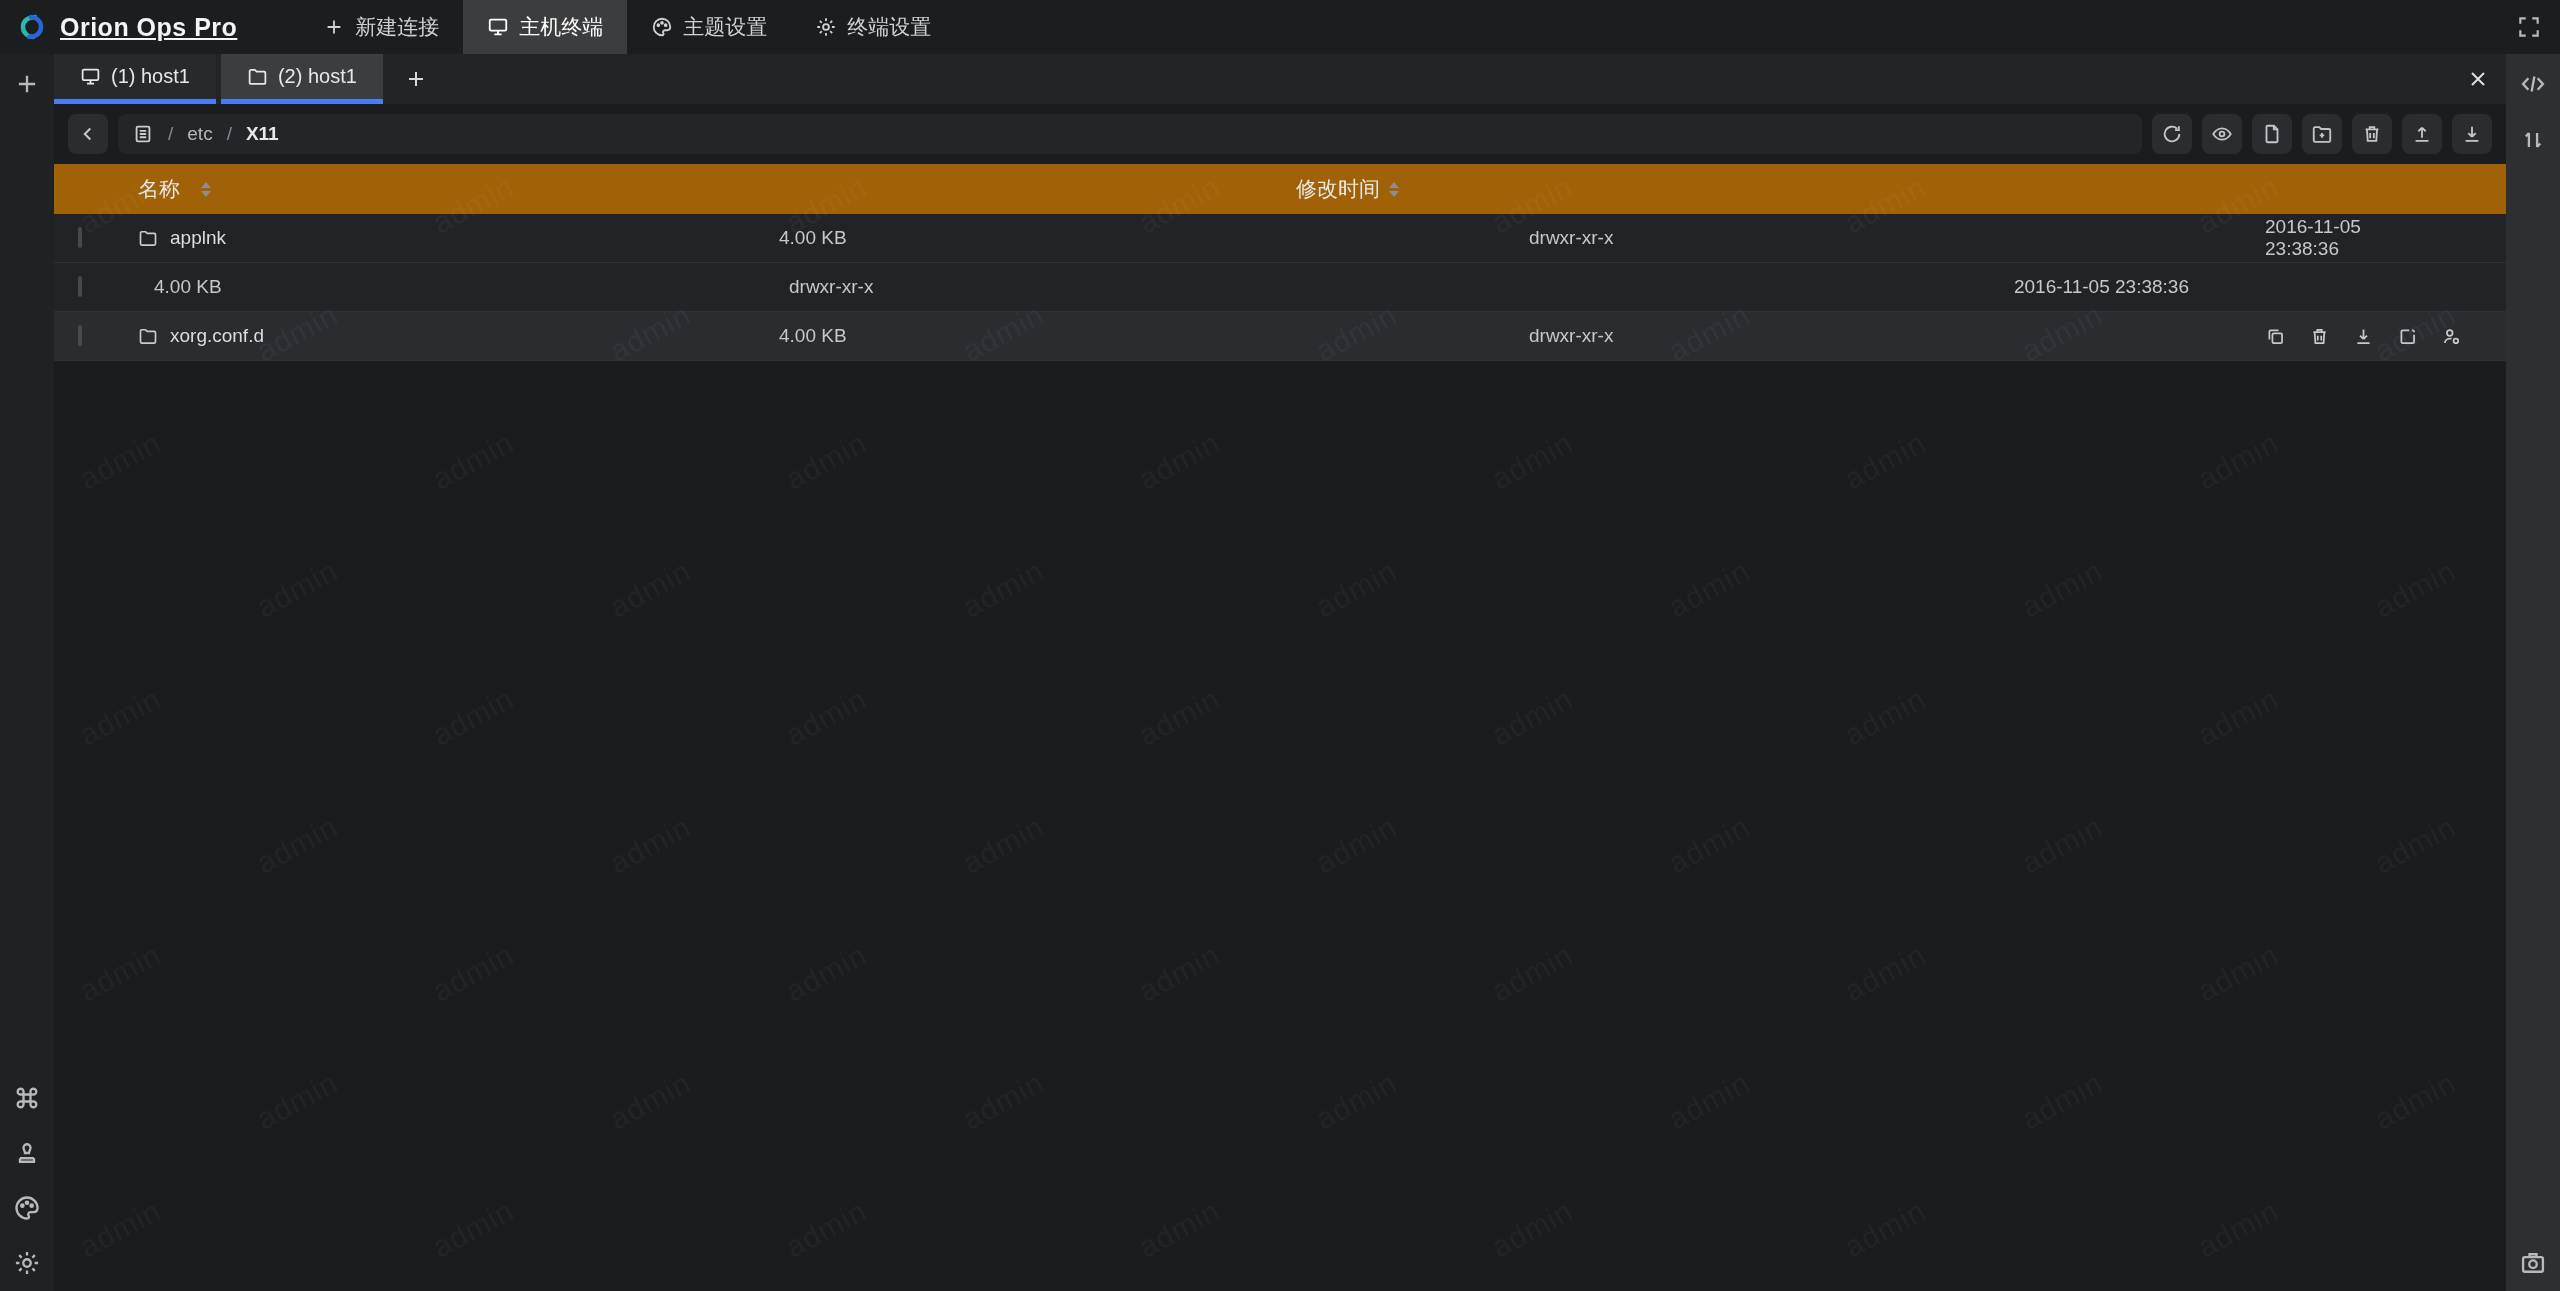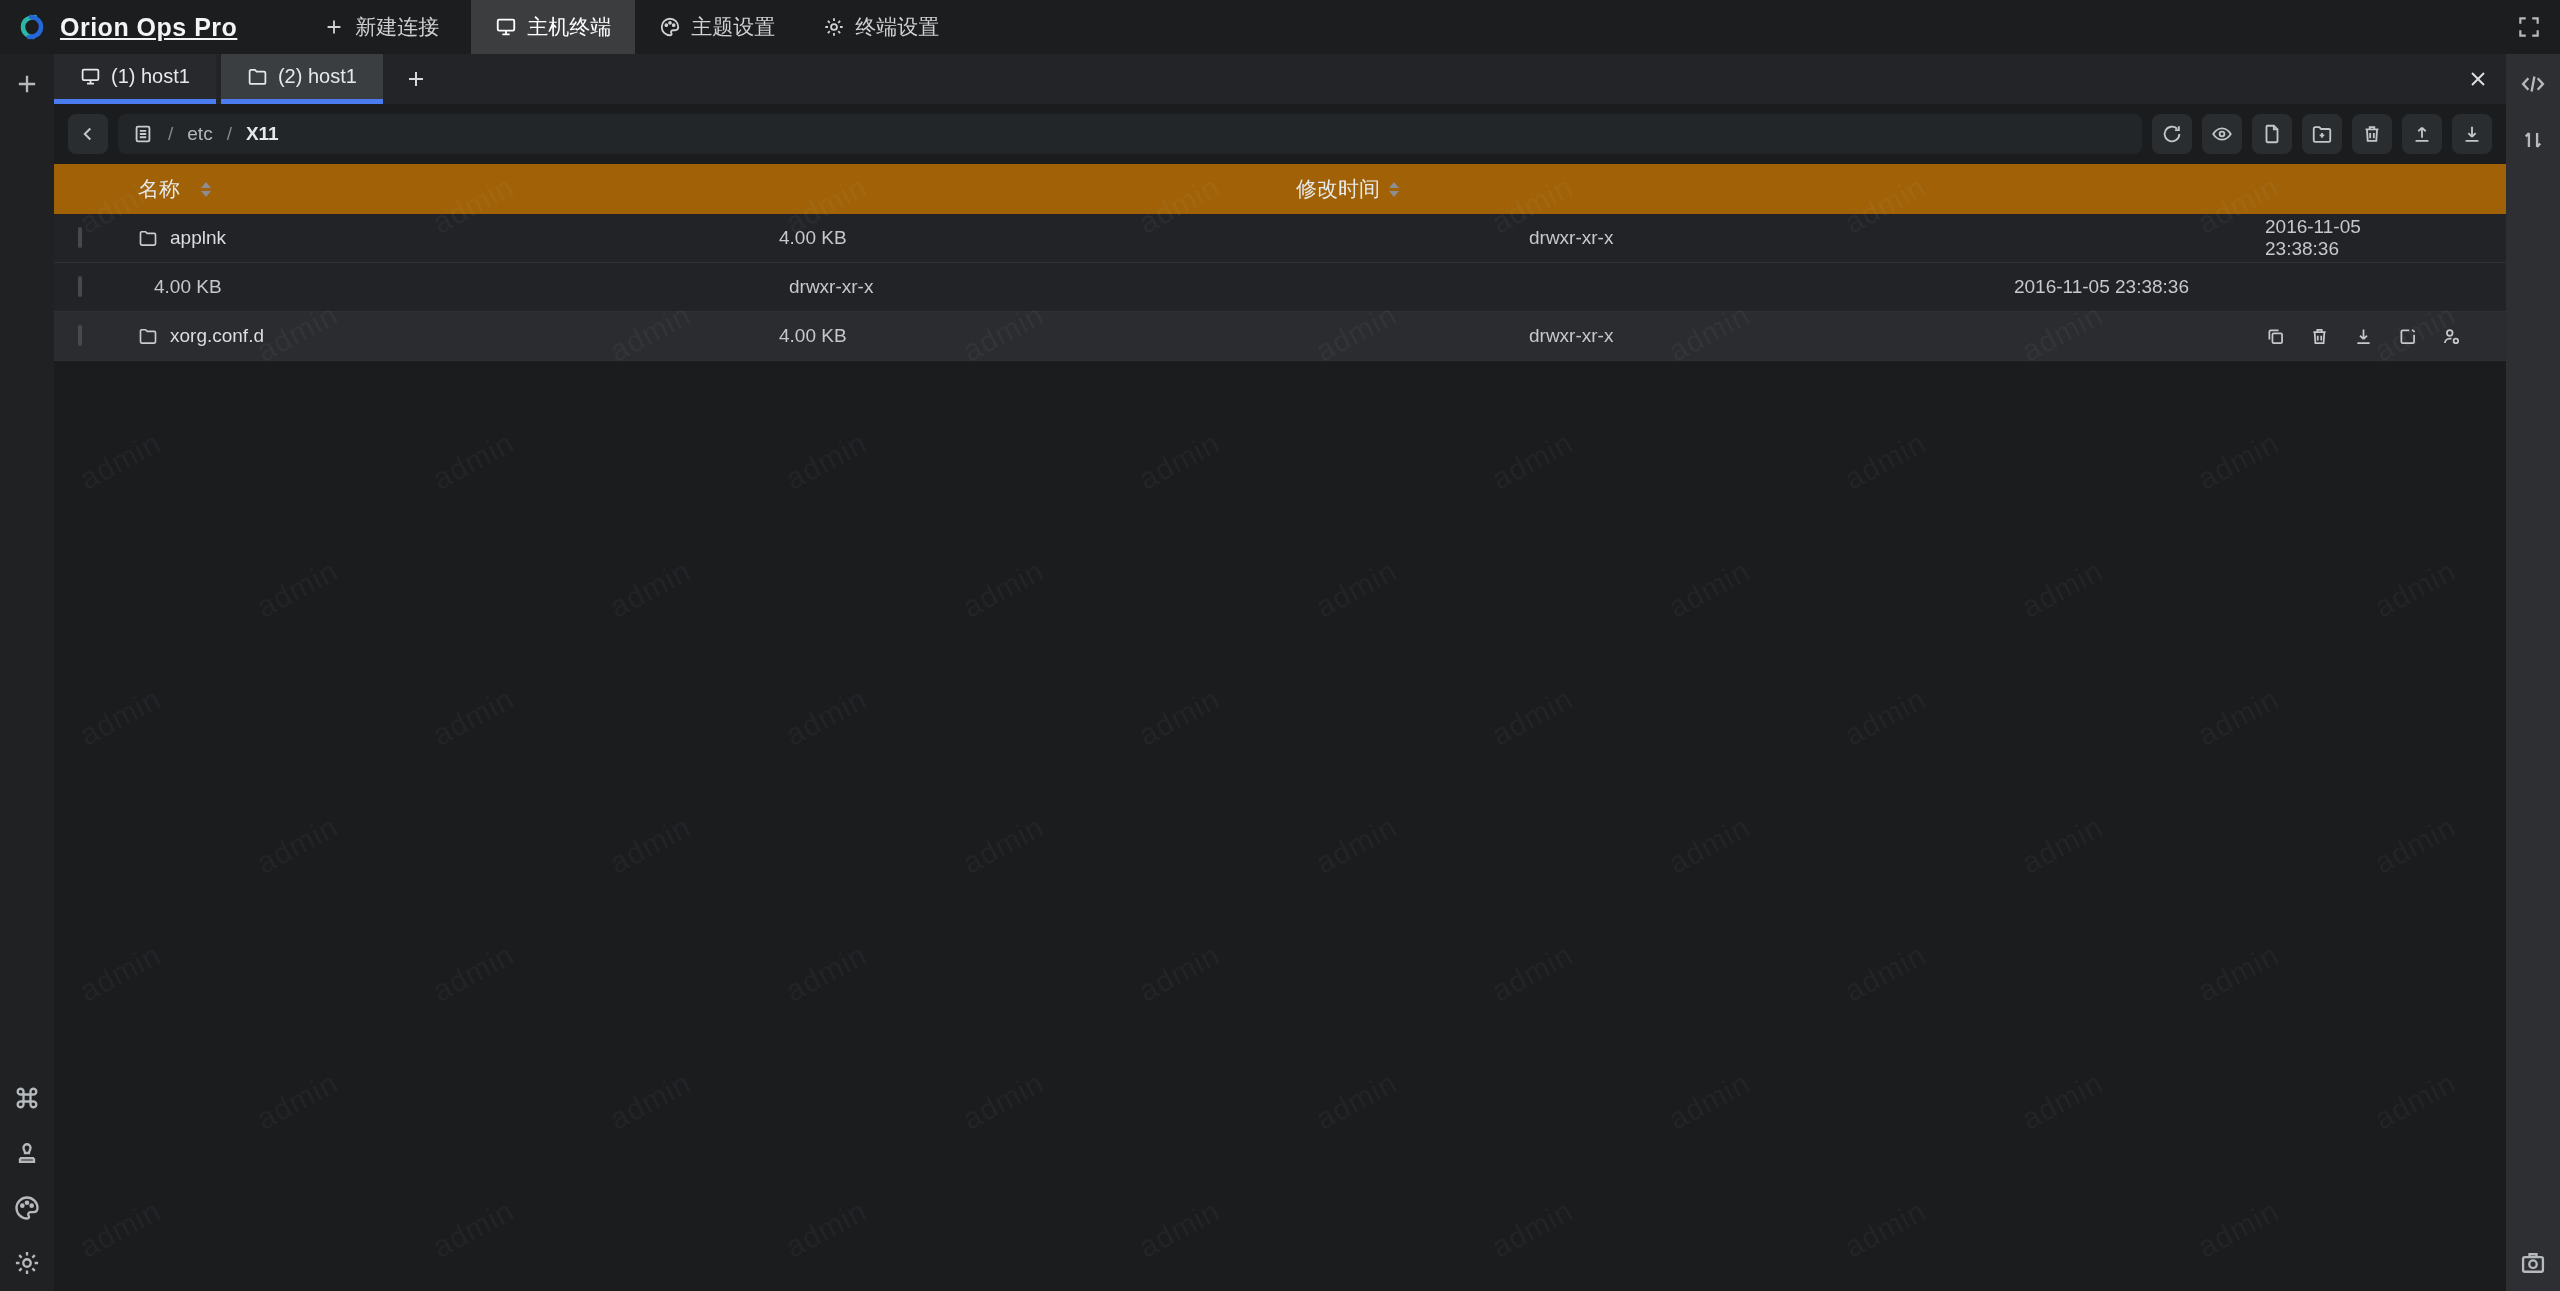--- a/index.html
+++ b/index.html
@@ -22,21 +22,21 @@
     position:absolute; top:0; left:0; width:2560px; height:54px;
     background:#1c1d1f; display:flex; align-items:center; z-index:10;
   }
   .brand { display:flex; align-items:center; padding:0 18px 0 14px; }
   .brand-title { color:#f3f4f5; font-size:25px; font-weight:bold; margin-left:10px; letter-spacing:0.5px;text-decoration:underline; }
   .nav-menu { display:flex; height:54px; margin-left:44px; }
   .nav-item {
     display:flex; align-items:center; gap:10px; padding:0 24px;
     font-size:21px; color:#cfd1d4; cursor:pointer;
   }
-  .nav-item.active { background:#3c3d3f; color:#ffffff;margin-left:8px; }
+  .nav-item.active { background:#3c3d3f; color:#ffffff; }
   .nav-spacer { flex:1; }
   .nav-right { display:flex; align-items:center; padding-right:18px; color:#e4e6e8; }
 
   
   .rail-left {
     position:absolute; left:0; top:54px; bottom:0; width:54px;
     background:#1f2123; display:flex; flex-direction:column; align-items:center; z-index:9;
   }
   .rail-left .rail-top { margin-top:16px; }
   .rail-left .rail-bottom { margin-top:auto; display:flex; flex-direction:column; align-items:center; gap:27px; padding-bottom:14px; }

